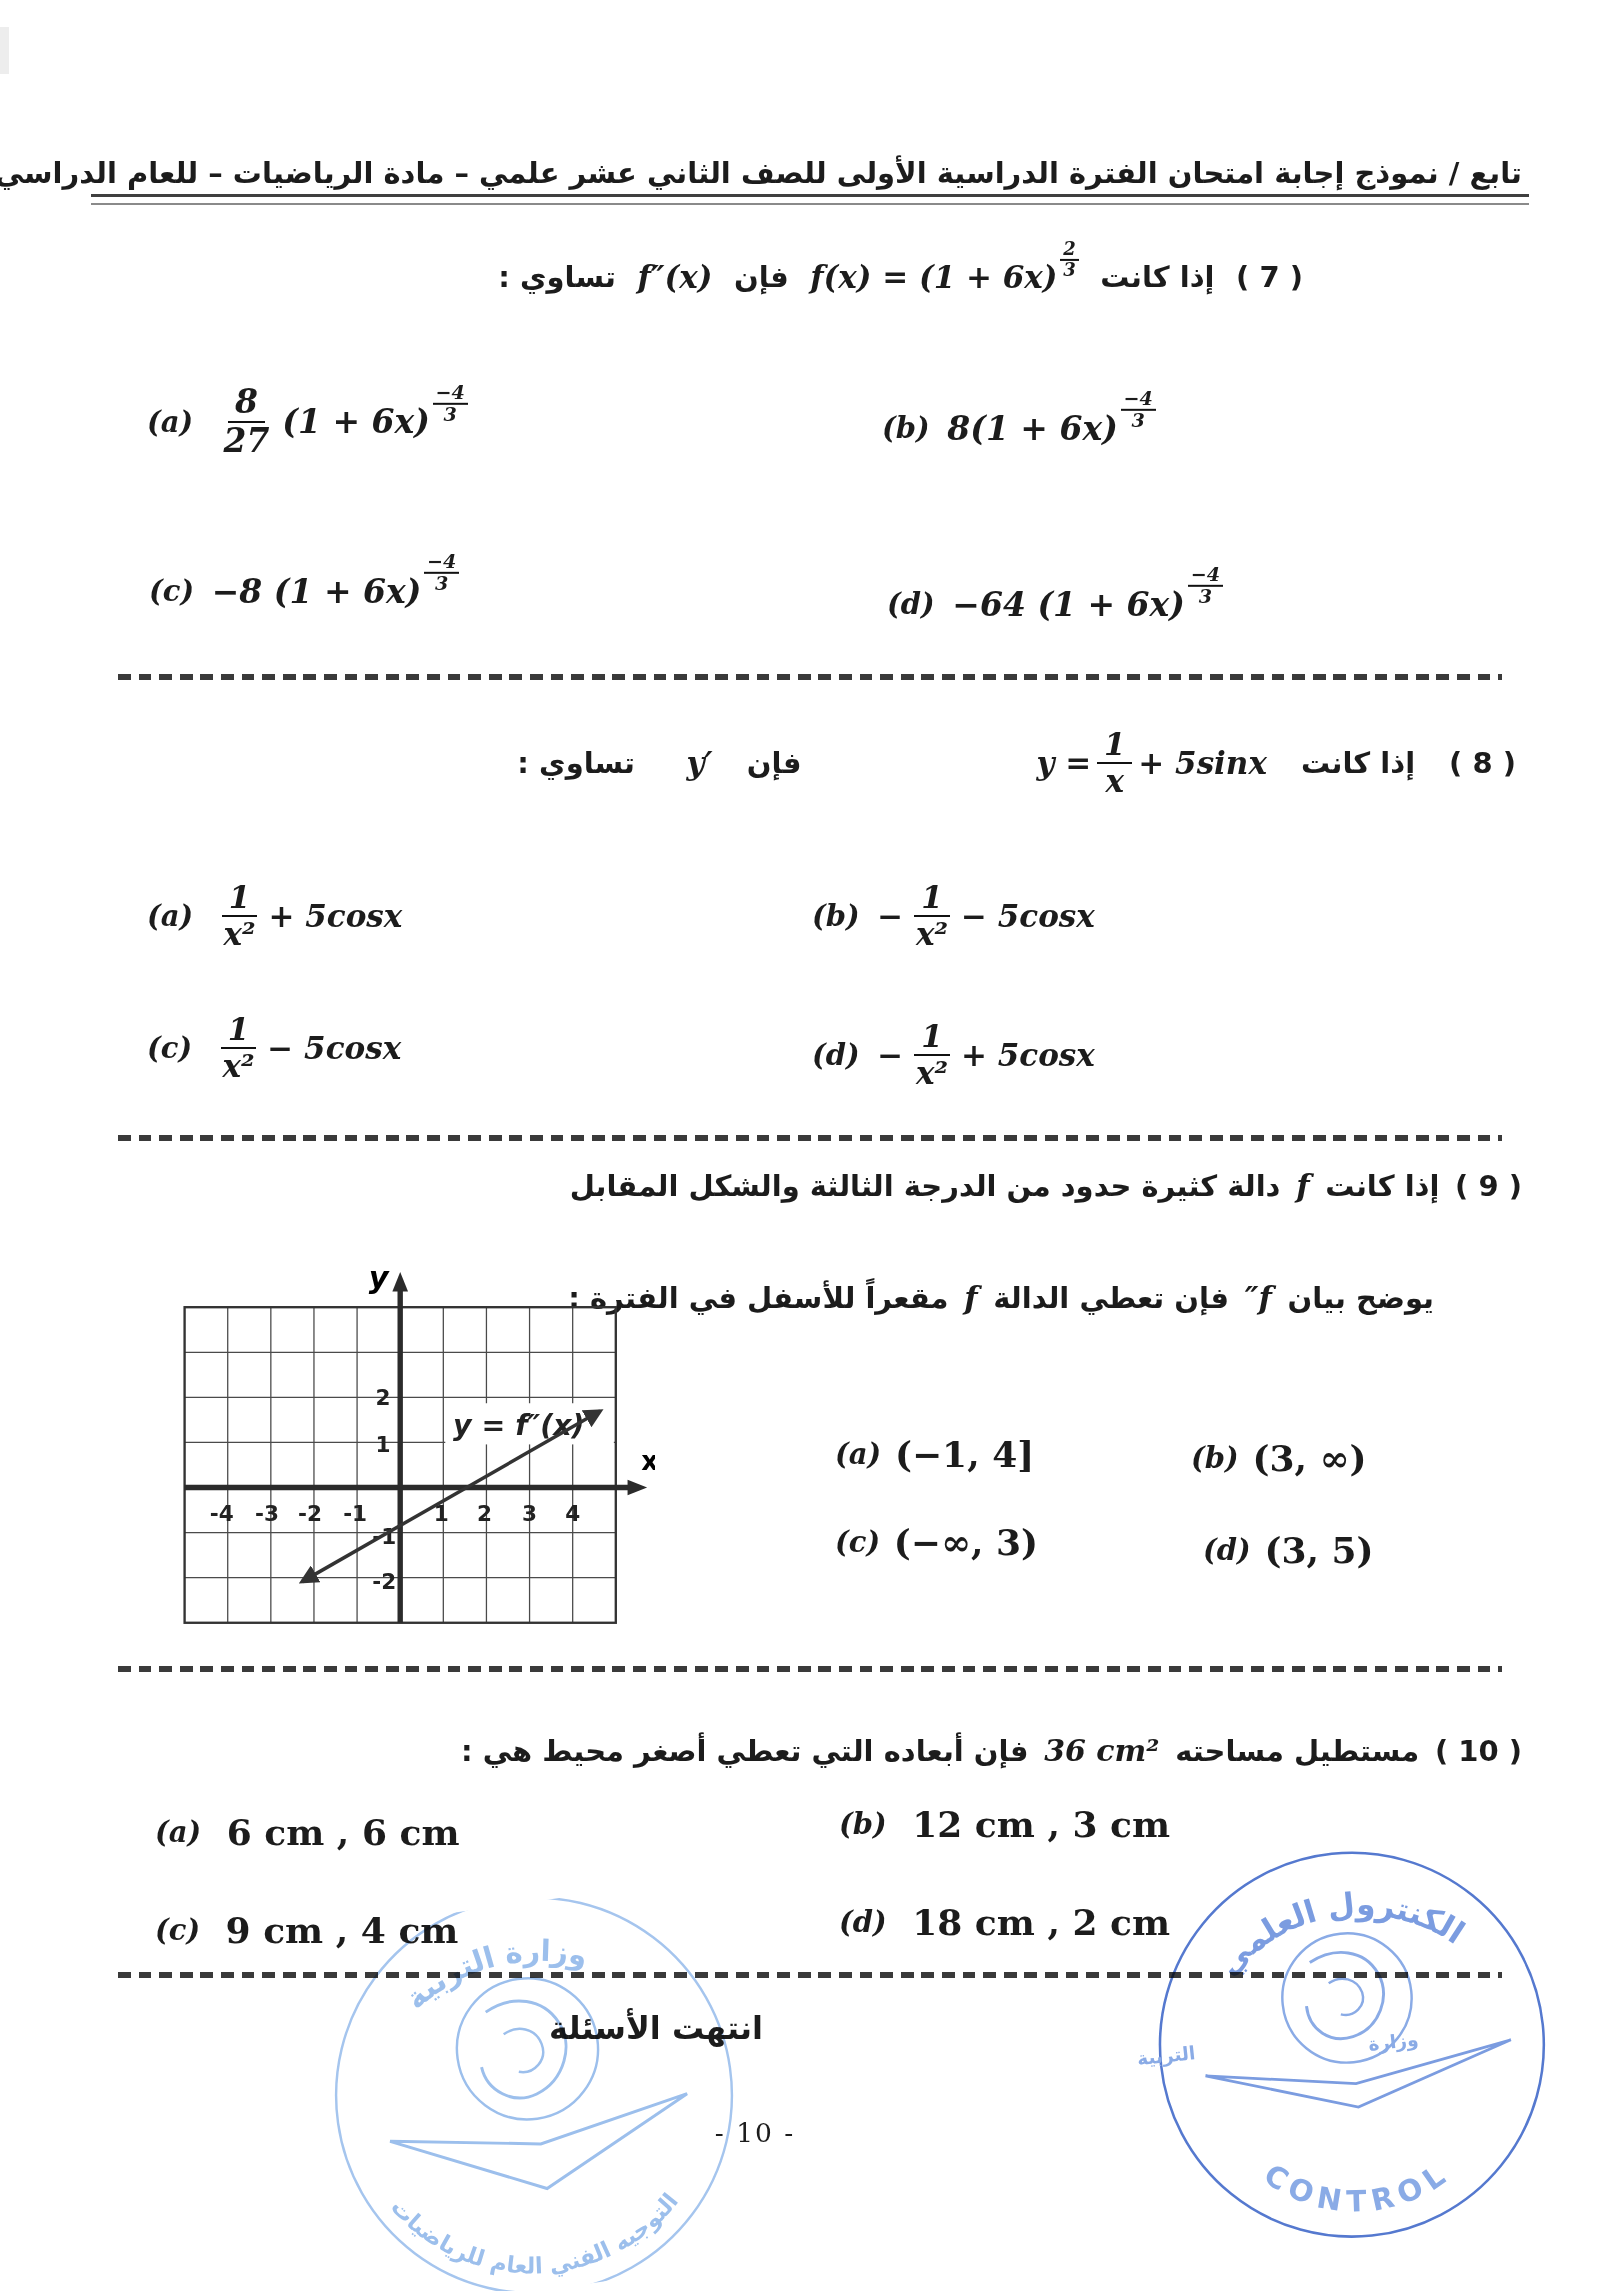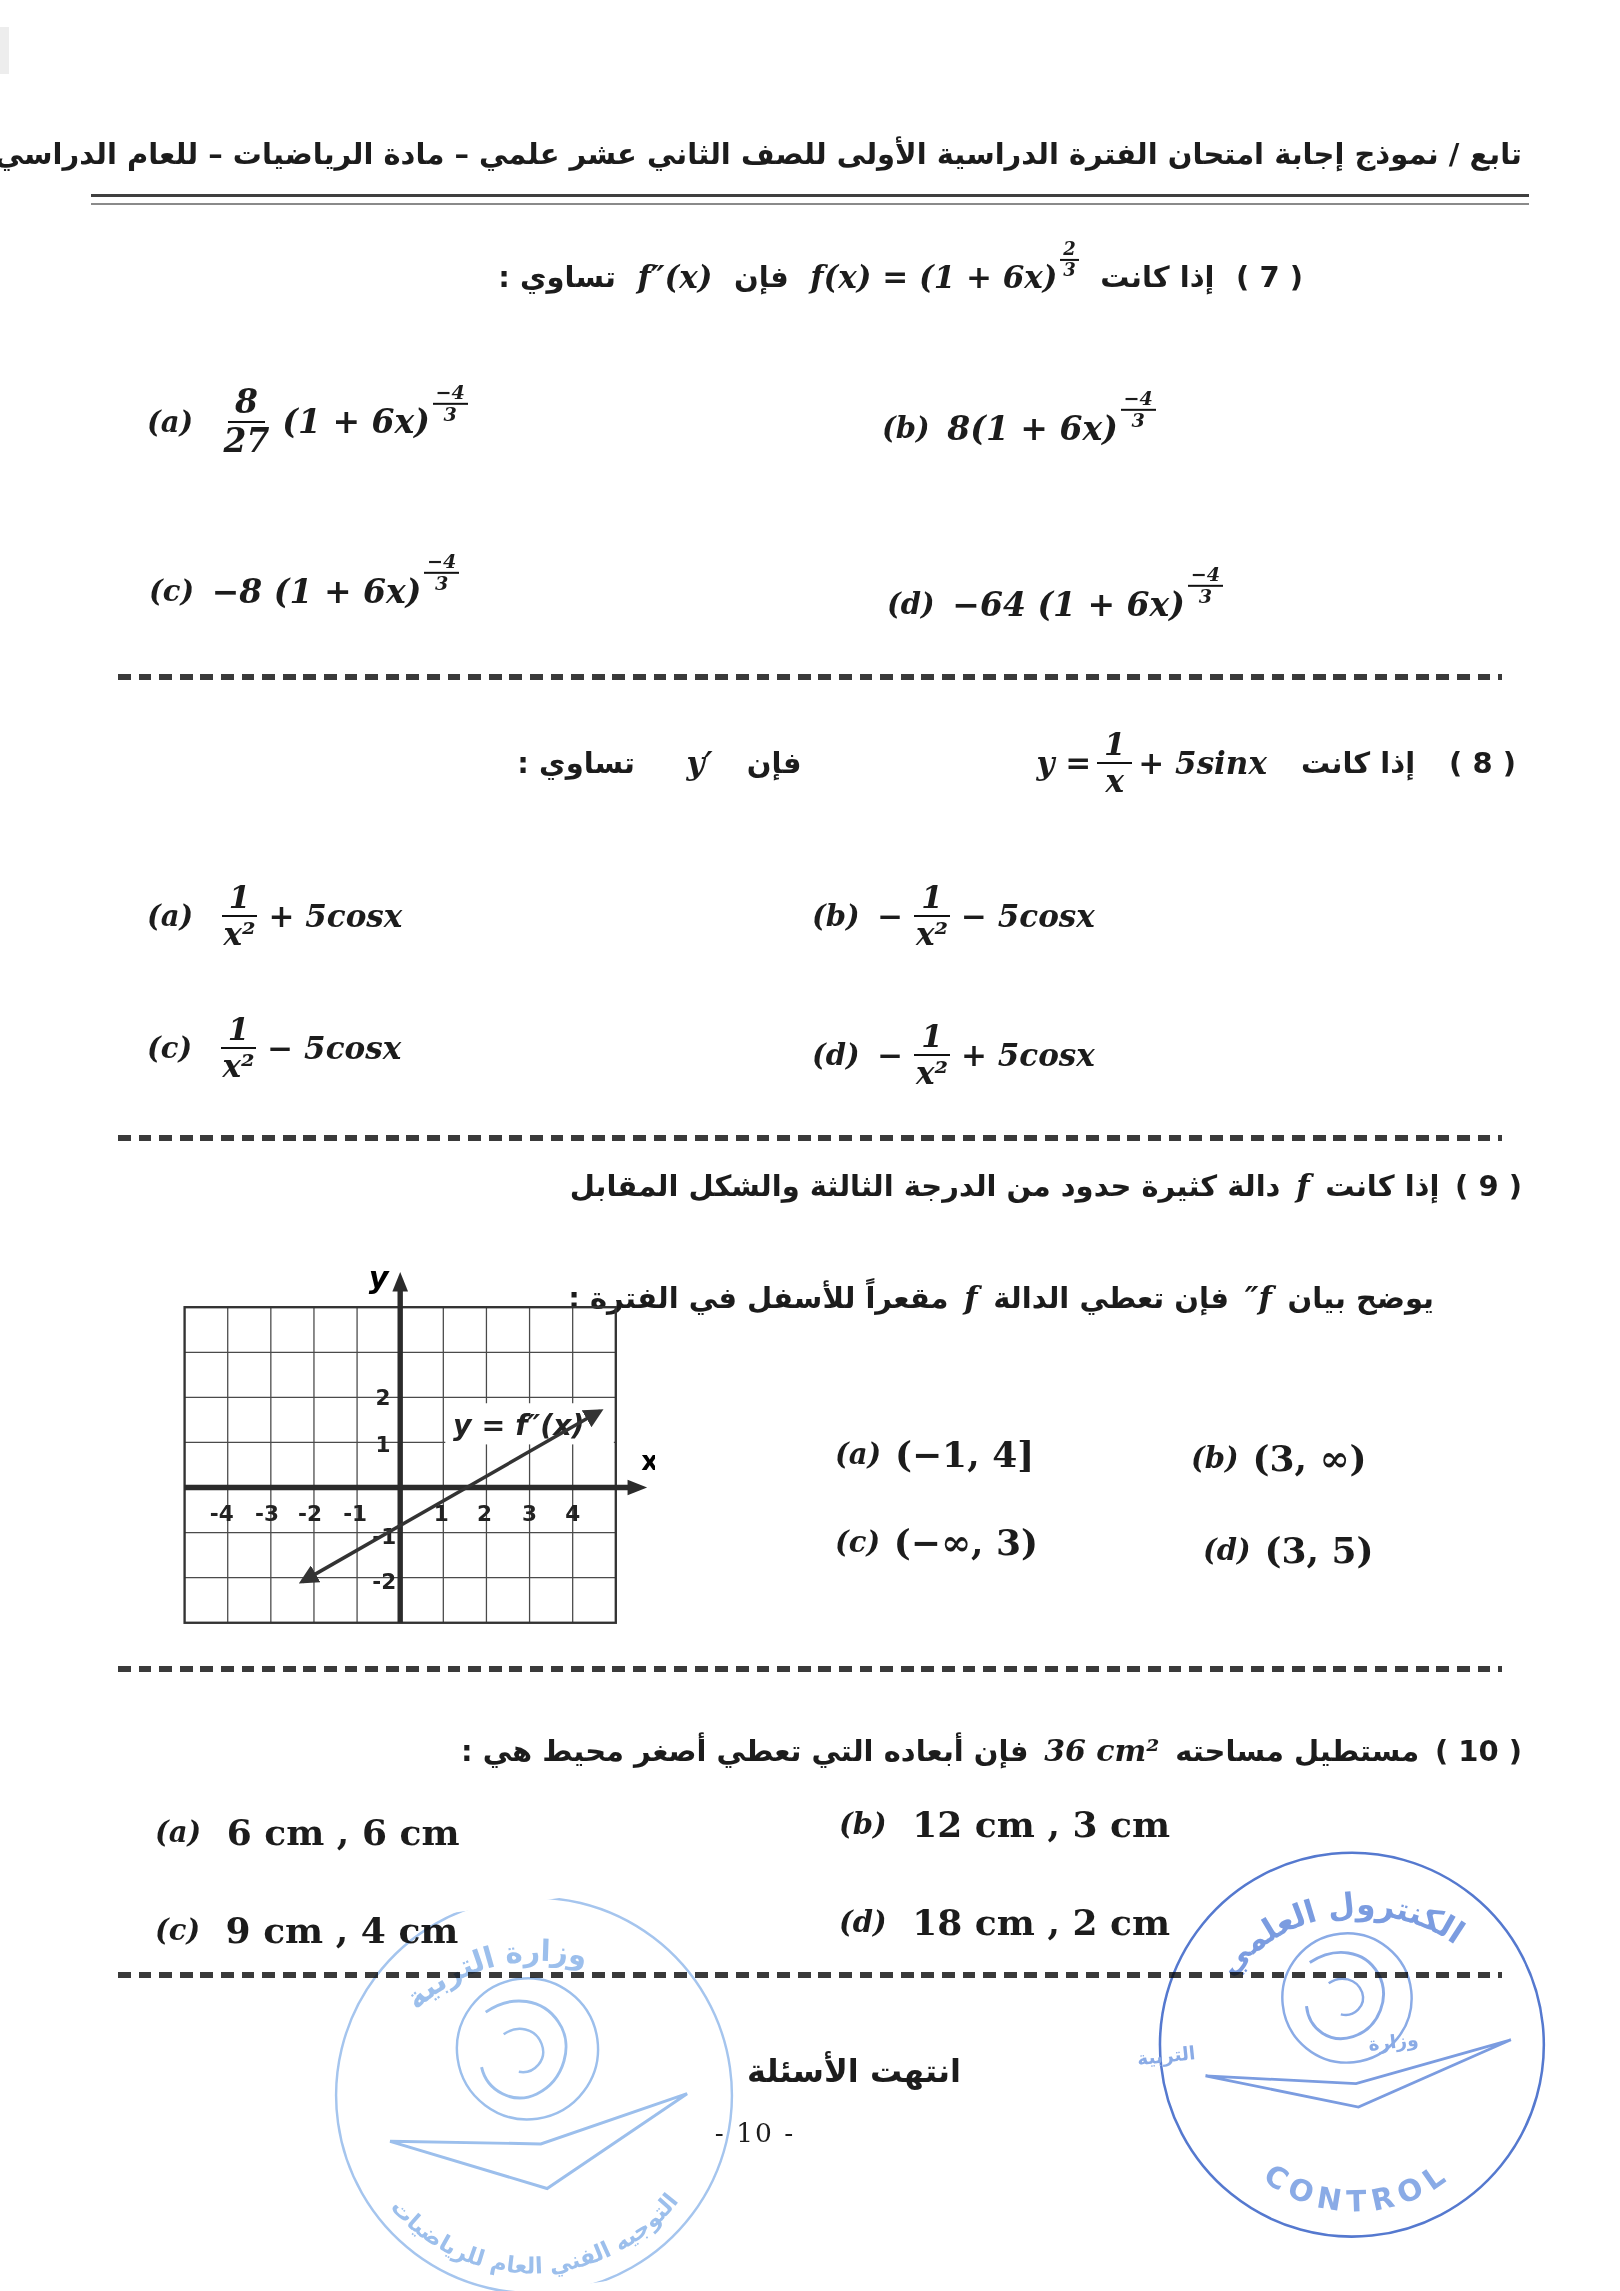--- a/index.html
+++ b/index.html
@@ -1,20 +1,20 @@
 <!DOCTYPE html>
 <html lang="ar"><head>
 <meta charset="utf-8">
 <style>
   html,body{margin:0;padding:0;background:#d8d8d8;}
   .page{position:relative;width:1620px;height:2292px;background:#ffffff;overflow:hidden;
         font-family:"DejaVu Sans",sans-serif;color:#1c1c1c;}
   .abs{position:absolute;}
   
-  .header{top:137px;right:98px;left:59px;direction:rtl;text-align:right;
+  .header{top:156px;right:98px;left:59px;direction:rtl;text-align:right;
           font-weight:bold;font-size:29px;white-space:nowrap;}
   .rule2{top:194px;left:91px;right:91px;height:5.9px;
          border-top:3.9px solid #3f3f3f;border-bottom:2px solid #8a8a8a;}
   
   .dash{left:118px;width:1384px;height:5.9px;
         background:repeating-linear-gradient(90deg,#3a3a3a 0 12.7px,transparent 12.7px 20.6px);}
   
   .qline{direction:rtl;display:flex;align-items:center;gap:21.6px;
          font-weight:bold;font-size:29px;white-space:nowrap;}
   .qline .wide{margin-inline-start:201px;}
@@ -26,22 +26,22 @@
   .frac .fn{border-bottom:2.9px solid #111;padding:0 6.9px;}
   .frac .fd{padding:0 6.9px;}
   .expfrac{display:inline-flex;flex-direction:column;align-items:center;
            font-size:0.58em;line-height:1.05;transform:translateY(-0.95em);margin-left:2.9px;}
   .expfrac .fn{border-bottom:2.5px solid #111;padding:0 2.9px;}
   
   .opt{display:flex;align-items:center;gap:17.6px;direction:ltr;white-space:nowrap;}
   .lbl{font-family:"DejaVu Serif",serif;font-style:italic;font-weight:bold;font-size:29px;}
   .val{font-family:"DejaVu Serif",serif;font-weight:bold;font-size:36px;}
   
-  .endtext{top:2009px;left:549px;width:412px;text-align:right;direction:rtl;
-           font-weight:bold;font-size:32px;margin-top:43px;}
+  .endtext{top:2009px;left:549px;width:412px;text-align:left;direction:rtl;
+           font-weight:bold;font-size:32px;}
   .pagenum{top:2117px;left:549px;width:412px;text-align:center;
            font-family:"DejaVu Serif",serif;font-size:26.5px;letter-spacing:2px;}
   .stamp{mix-blend-mode:multiply;}
   .artifact{left:0;top:27.4px;width:8.8px;height:47px;background:#ededed;}
   svg text{font-family:"DejaVu Sans",sans-serif;}
 </style>
 </head>
 <body>
 
 <div class="page">

